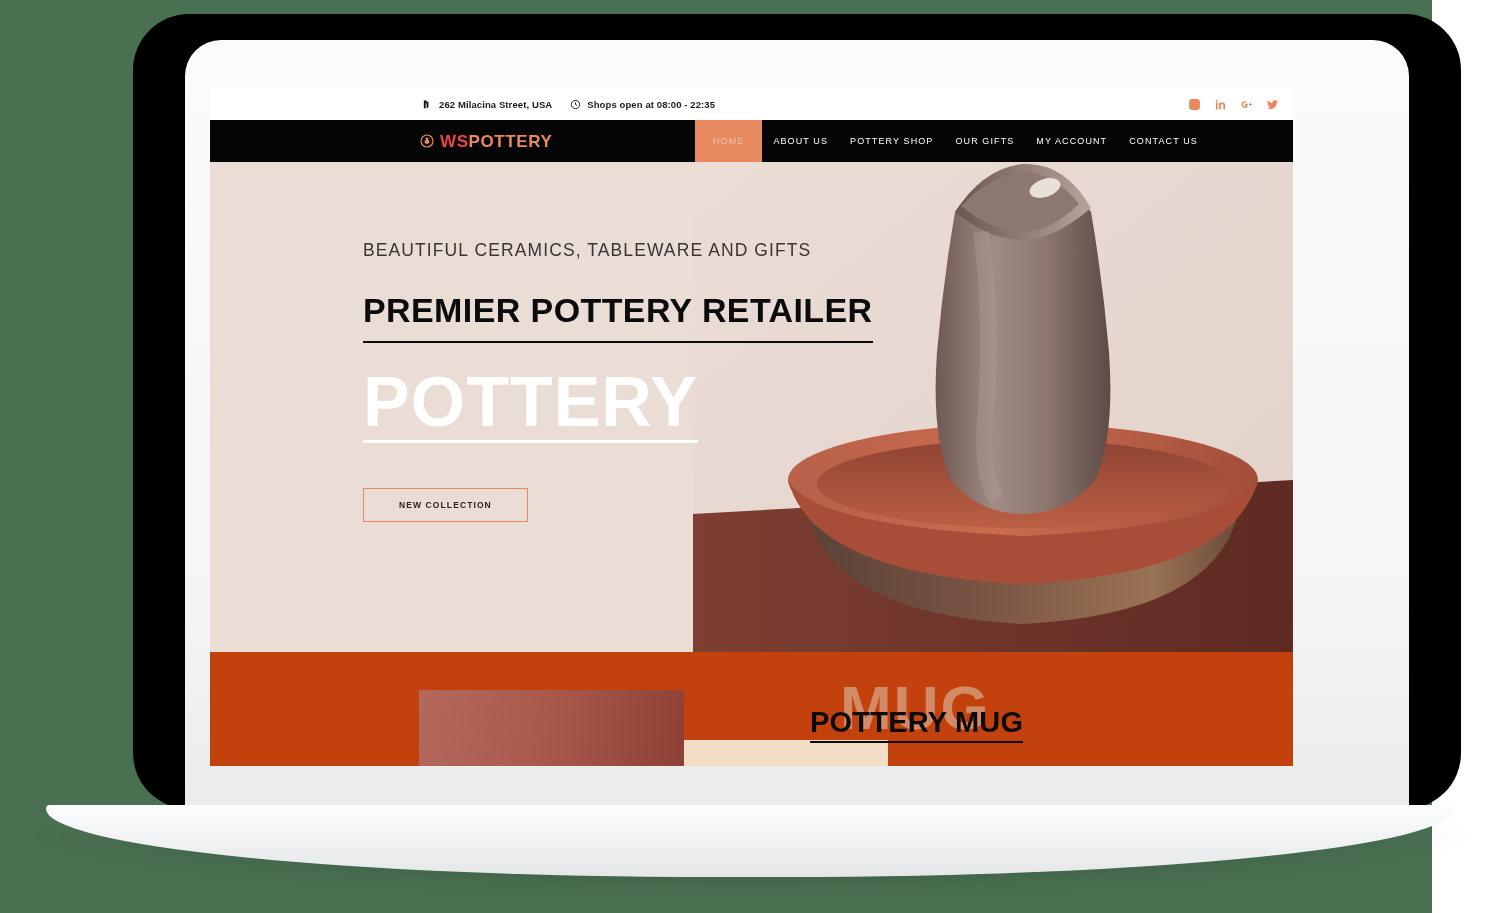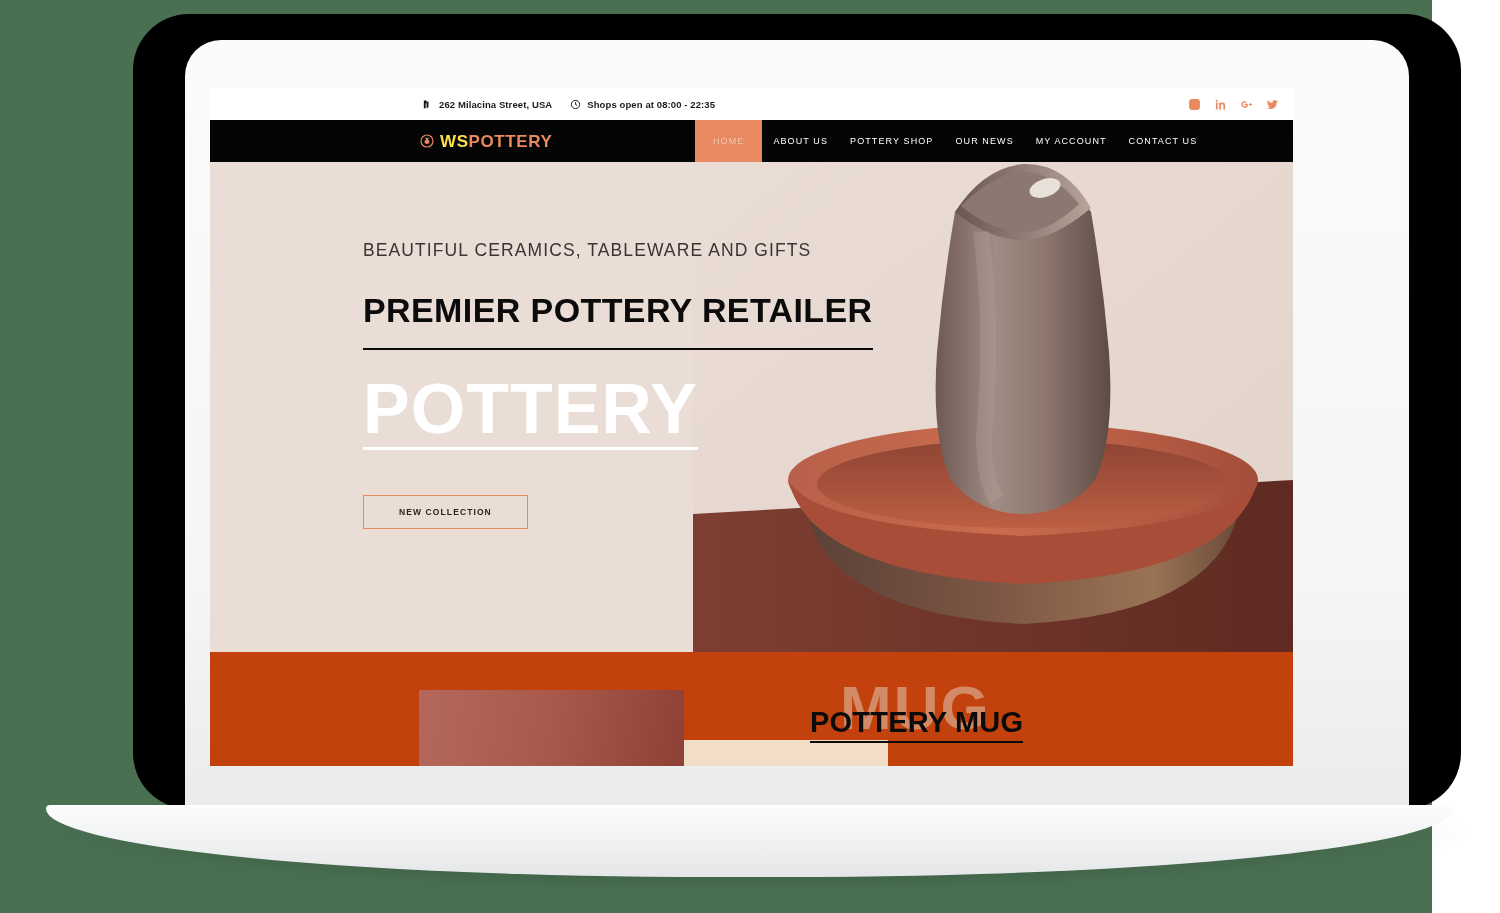--- a/index.html
+++ b/index.html
@@ -118,21 +118,21 @@
     gap: 5px;
   }
   .brand-mark { width: 16px; height: 16px; color: #E8895F; display:block; }
   .brand-mark svg { width: 16px; height: 16px; display: block; }
   .brand-text {
     font-size: 17px;
     font-weight: 900;
     letter-spacing: .6px;
     line-height: 1;
   }
-  .brand-ws { color: #fde047; }
+  .brand-ws { color: #ef4444; }
   .brand-pottery { color: #E8895F; }
 
   .nav-items {
     position: absolute;
     left: 485px;
     display: flex;
     align-items: stretch;
     height: 42px;
   }
   .nav-item {
@@ -184,21 +184,21 @@
     white-space: nowrap;
   }
   .hero-title {
     margin-top: 30px;
     font-size: 34px;
     font-weight: 900;
     letter-spacing: .4px;
     color: #0b0b0b;
     border-bottom: 2.5px solid #0b0b0b;
     display: inline-block;
-    padding-bottom: 18px;
+    padding-bottom: 11px;
     white-space: nowrap;
   }
   .hero-big {
     margin-top: 26px;
     font-size: 70px;
     font-weight: 700;
     letter-spacing: 1px;
     color: #ffffff;
     line-height: .95;
     border-bottom: 3px solid #ffffff;
@@ -336,21 +336,21 @@
             <path d="M9.5 7h5l-1 3c1.8 1 2.5 2.4 2.2 4-.3 1.6-1.8 2.6-3.7 2.6S8.6 15.6 8.3 14c-.3-1.6.4-3 2.2-4z" fill="currentColor" stroke="none"></path>
           </svg>
         </span>
         <span class="brand-text"><span class="brand-ws">WS</span><span class="brand-pottery">POTTERY</span></span>
       </div>
 
       <div class="nav-items">
         <div class="nav-item active">HOME</div>
         <div class="nav-item">ABOUT US</div>
         <div class="nav-item">POTTERY SHOP</div>
-        <div class="nav-item">OUR NEWS</div>
+        <div class="nav-item">OUR GIFTS</div>
         <div class="nav-item">MY ACCOUNT</div>
         <div class="nav-item">CONTACT US</div>
       </div>
     </div>
 
     <div class="hero">
 
       <div class="hero-photo">
         <svg viewBox="0 0 600 490" preserveAspectRatio="xMidYMid slice">
           <defs>

